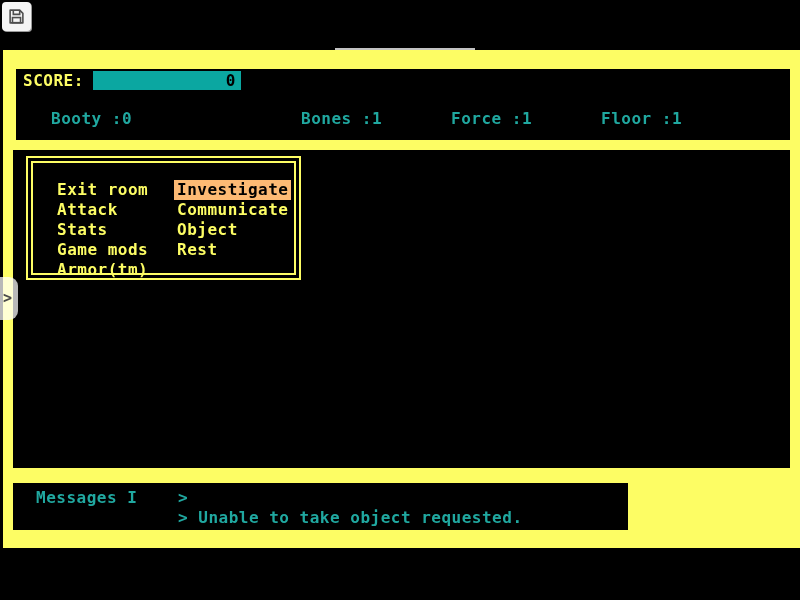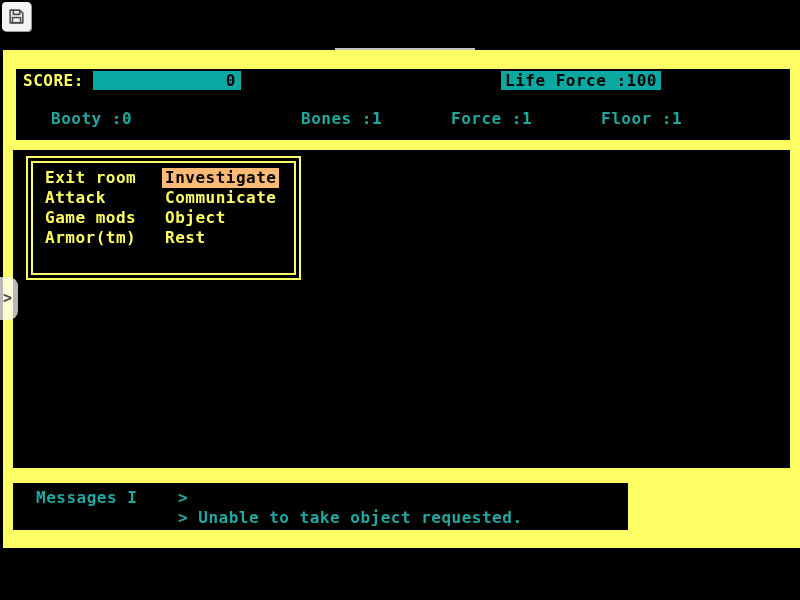--- a/index.html
+++ b/index.html
@@ -74,21 +74,21 @@
     width: 275px; height: 124px;
     border: 2px solid #fdfd64;
     box-sizing: border-box;
   }
   .menu-inner {
     position: absolute; left: 3px; top: 3px; right: 3px; bottom: 3px;
     border: 2px solid #fdfd64;
   }
   .menu-col {
     position: absolute; top: 5px;
-    margin: 0; padding: 0; list-style: none;
+    margin: 12px; padding: 0; list-style: none;
   }
   .menu-col.col1 { left: 12px; }
   .menu-col.col2 { left: 132px; }
   .menu-col li {
     height: 20px; line-height: 20px;
     color: #fdfd64; font-size: 16px; white-space: pre;
     cursor: pointer;
   }
   .menu-col li span { display: inline-block; }
   .menu-col li.selected span {
@@ -134,33 +134,33 @@
 
   <div class="title-bar">ßßß Bones ßßß</div>
 
   <div class="frame">
 
     <div class="panel panel-status">
       <span class="score-label">SCORE:</span>
       <div class="score-bar">
         <span>0</span>
       </div>
-      <div class="life-force">Life Force :100</div>
       <span class="stat stat-0">Booty :0</span>
       <span class="stat stat-1">Bones :1</span>
       <span class="stat stat-2">Force :1</span>
       <span class="stat stat-3">Floor :1</span>
     </div>
 
     <div class="panel panel-main">
       <div class="menu-box">
         <div class="menu-inner">
           <ul class="menu-col col1">
             <li><span>Exit room</span></li>
             <li><span>Attack</span></li>
+            <li><span>Stats</span></li>
             <li><span>Game mods</span></li>
             <li><span>Armor(tm)</span></li>
           </ul>
           <ul class="menu-col col2">
             <li class="selected"><span>Investigate</span></li>
             <li><span>Communicate</span></li>
             <li><span>Object</span></li>
             <li><span>Rest</span></li>
           </ul>
         </div>

